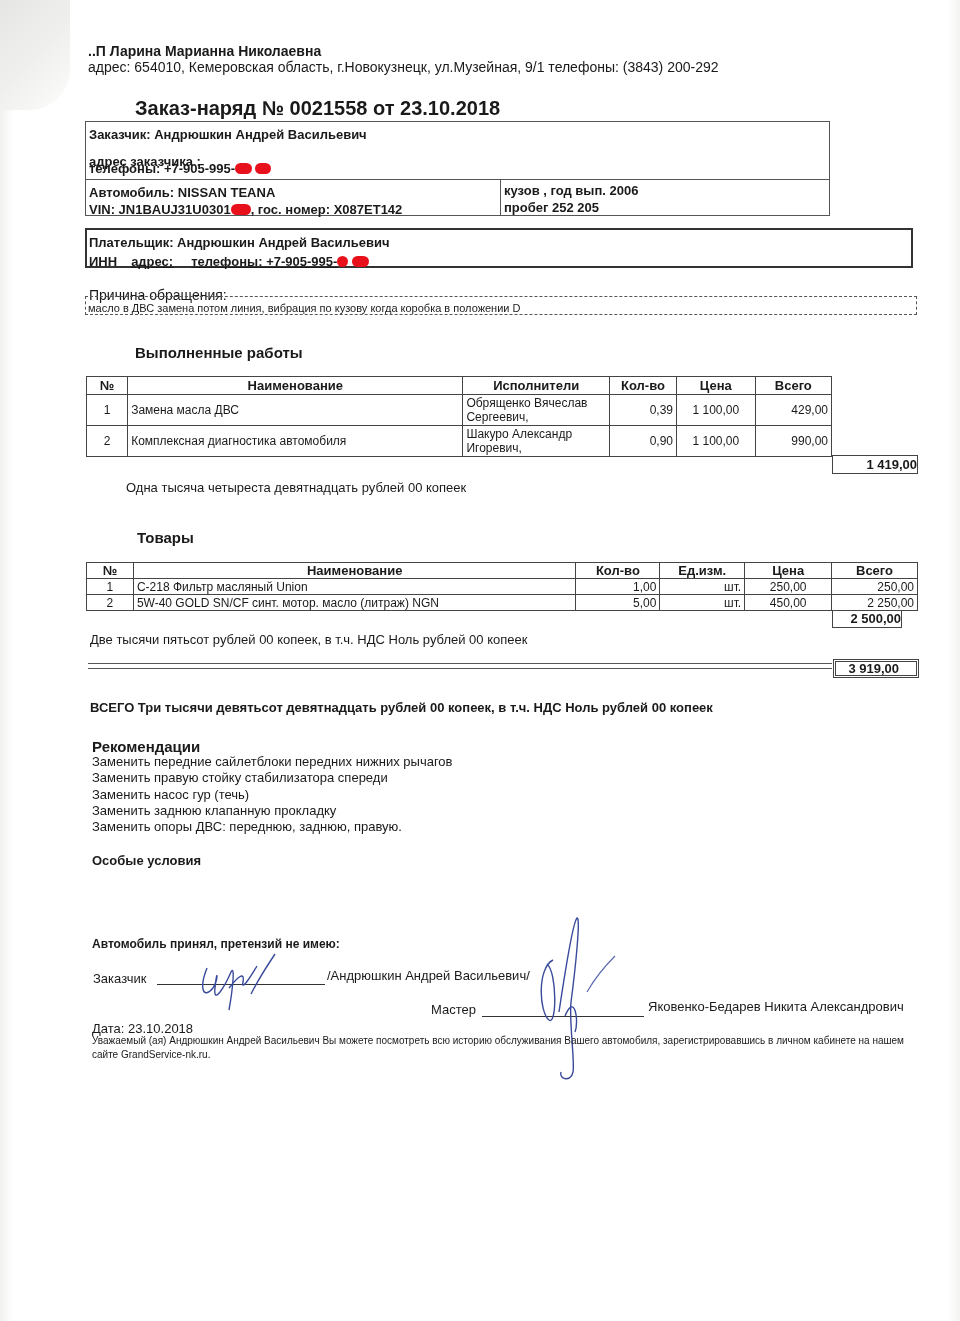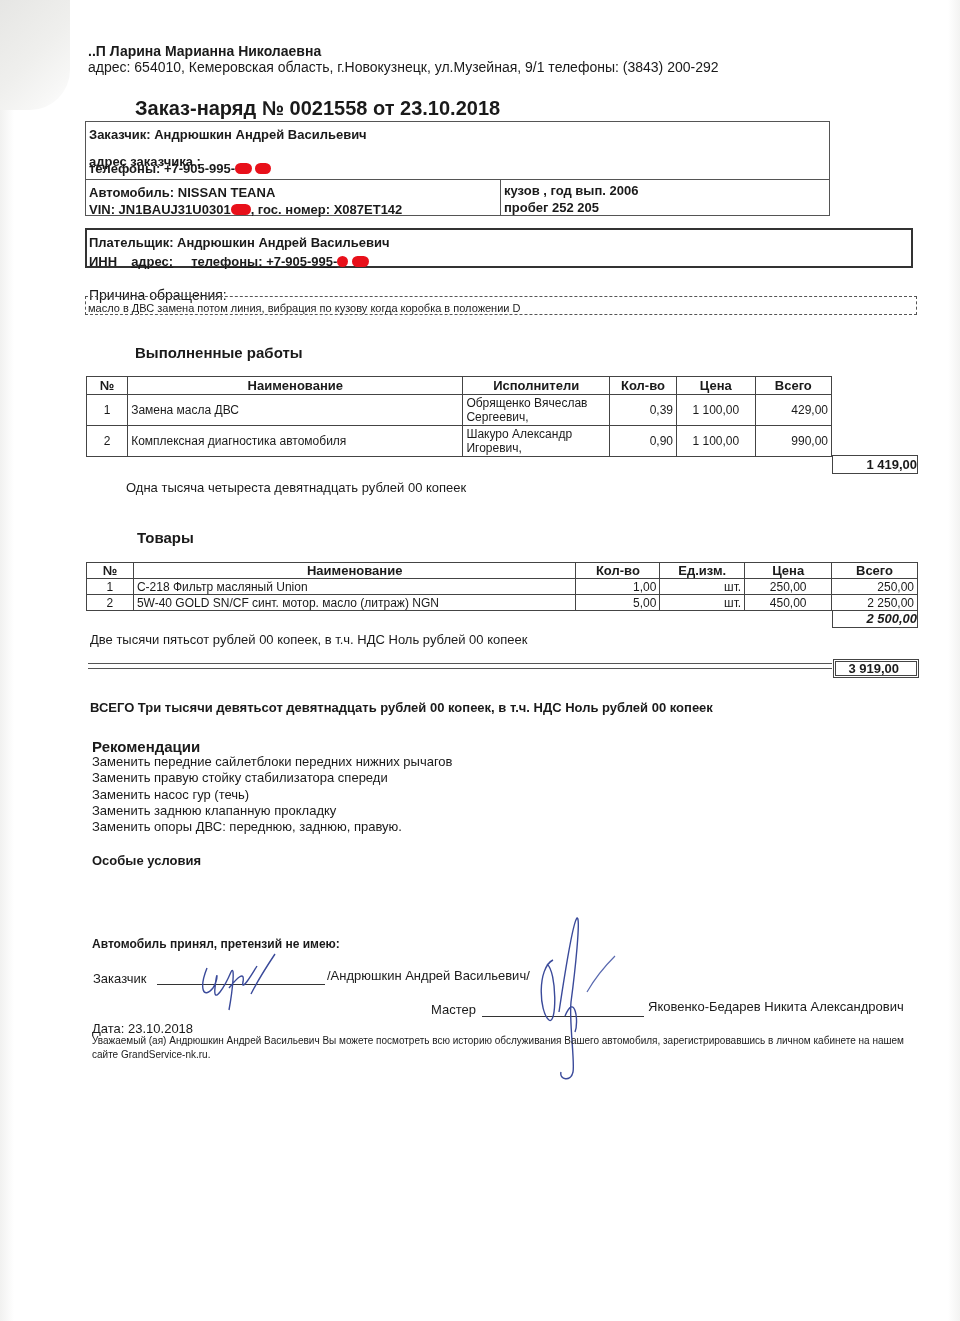--- a/index.html
+++ b/index.html
@@ -170,21 +170,21 @@
   <tr style="height:16px;">
     <td class="c">2</td>
     <td class="l">5W-40 GOLD SN/CF синт. мотор. масло (литраж) NGN</td>
     <td class="r">5,00</td>
     <td class="r">шт.</td>
     <td class="c">450,00</td>
     <td class="r">2 250,00</td>
   </tr>
 </tbody>
   </table>
-<div class="abs total-cell" style="left:832px;top:610px;width:86px;height:18px;line-height:16px;font-style:italic;">2 500,00</div>
+<div class="abs total-cell" style="left:832px;top:610px;width:70px;height:18px;line-height:16px;">2 500,00</div>
 <div class="abs amount-words" style="left:90px;top:632px;">Две тысячи пятьсот рублей 00 копеек,  в т.ч. НДС Ноль рублей 00 копеек</div>
 
 <div class="abs grand-line"></div>
 <div class="abs grand-total">3 919,00</div>
 <div class="abs total-words">ВСЕГО Три тысячи девятьсот девятнадцать рублей 00 копеек,  в т.ч. НДС Ноль рублей 00 копеек</div>
 
 <div class="abs rec-title">Рекомендации</div>
 <div class="abs rec-item" style="top:754px;">Заменить передние сайлетблоки передних нижних рычагов</div>
 <div class="abs rec-item" style="top:770px;">Заменить правую стойку стабилизатора спереди</div>
 <div class="abs rec-item" style="top:787px;">Заменить насос гур (течь)</div>

